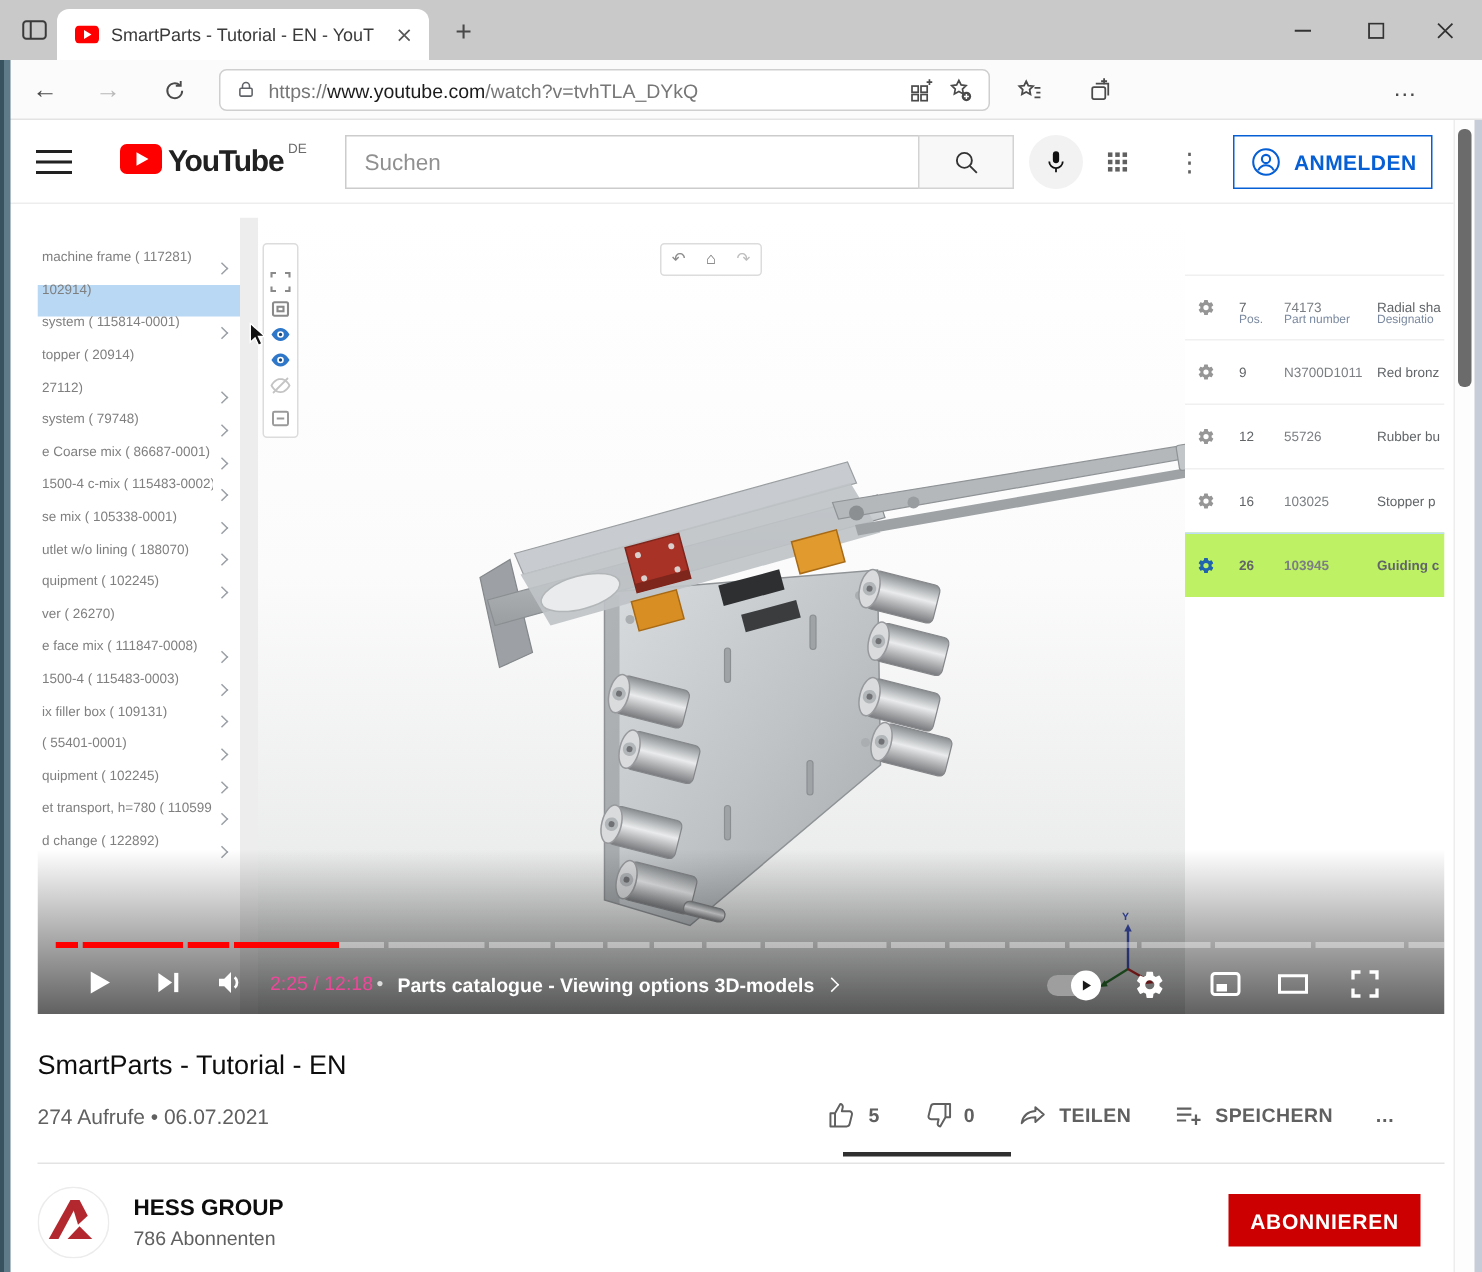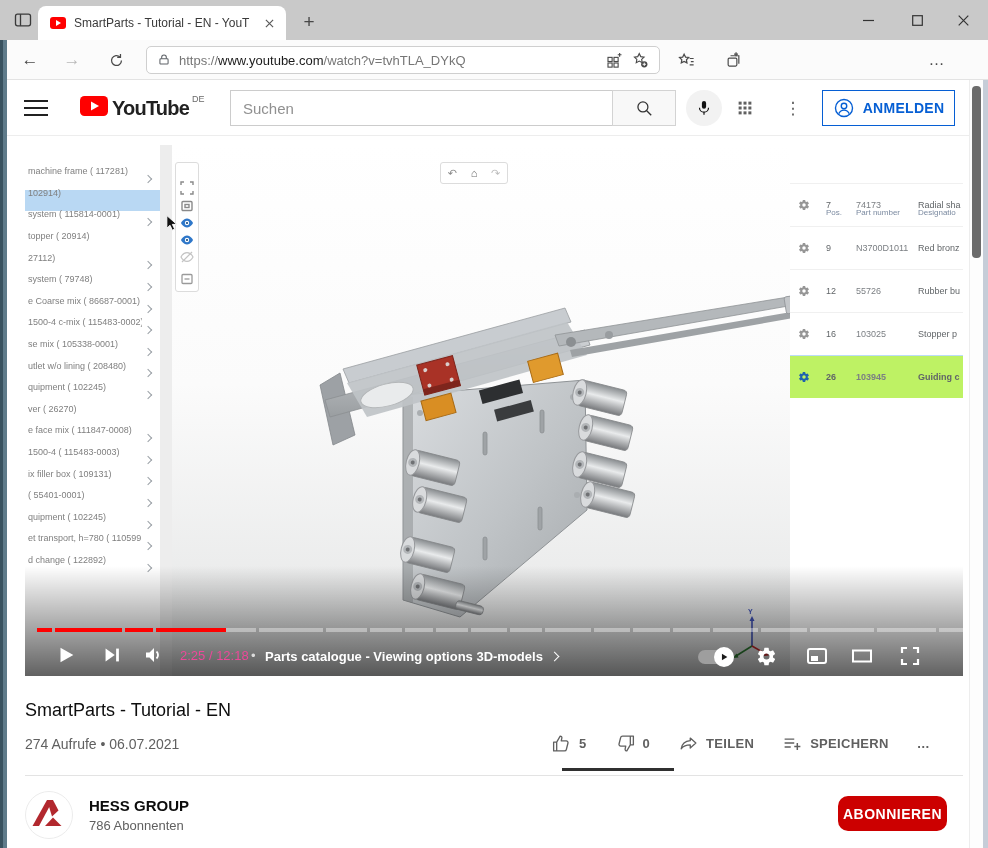--- a/index.html
+++ b/index.html
@@ -114,21 +114,21 @@
   .actions{position:absolute;right:24px;top:38px;display:flex;align-items:center;gap:10px;}
   .act{display:flex;align-items:center;gap:7px;padding:0 9px;height:30px;color:#606060;font-size:13px;font-weight:bold;letter-spacing:.3px;}
   .senti{position:absolute;left:537px;top:78px;width:112px;height:2.5px;background:#303030;}
   .divider{position:absolute;left:0;top:85px;width:938px;height:1px;background:#e3e3e3;}
 
   
   .channel{left:25px;top:787px;width:938px;height:61px;}
   .avatar{position:absolute;left:0;top:4px;width:48px;height:48px;}
   .chname{position:absolute;left:64px;top:10px;font-size:15px;font-weight:bold;color:#0d0d0d;}
   .chsubs{position:absolute;left:64px;top:31px;font-size:13px;color:#606060;}
-  .subscribe{position:absolute;right:16px;top:9px;width:109px;height:35px;background:#c00;color:#fff;font-size:14px;font-weight:bold;letter-spacing:.5px;display:flex;align-items:center;justify-content:center;border-radius:10px;}
+  .subscribe{position:absolute;right:16px;top:9px;width:128px;height:35px;background:#c00;color:#fff;font-size:14px;font-weight:bold;letter-spacing:.5px;display:flex;align-items:center;justify-content:center;border-radius:0;}
 </style>
 </head>
 <body>
 
 <div class="abs titlebar">
   <div class="abs tab-actions">
     <svg width="20" height="20" viewBox="0 0 24 24">
       <rect x="3" y="5" width="18" height="14" rx="2.5" fill="none" stroke="#3a3a3a" stroke-width="1.6"></rect>
       <line x1="9" y1="5" x2="9" y2="19" stroke="#3a3a3a" stroke-width="1.6"></line>
     </svg>
@@ -421,21 +421,21 @@
       </div>
         <div class="tree-item">
         <span class="tree-label">1500-4 c-mix ( 115483-0002)</span>
         <span class="chev"></span>
       </div>
         <div class="tree-item">
         <span class="tree-label">se mix ( 105338-0001)</span>
         <span class="chev"></span>
       </div>
         <div class="tree-item">
-        <span class="tree-label">utlet w/o lining ( 208480)</span>
+        <span class="tree-label">utlet w/o lining ( 188070)</span>
         <span class="chev"></span>
       </div>
         <div class="tree-item">
         <span class="tree-label">quipment ( 102245)</span>
         <span class="chev"></span>
       </div>
         <div class="tree-item no-chevron">
         <span class="tree-label">ver ( 26270)</span>
 
       </div>

